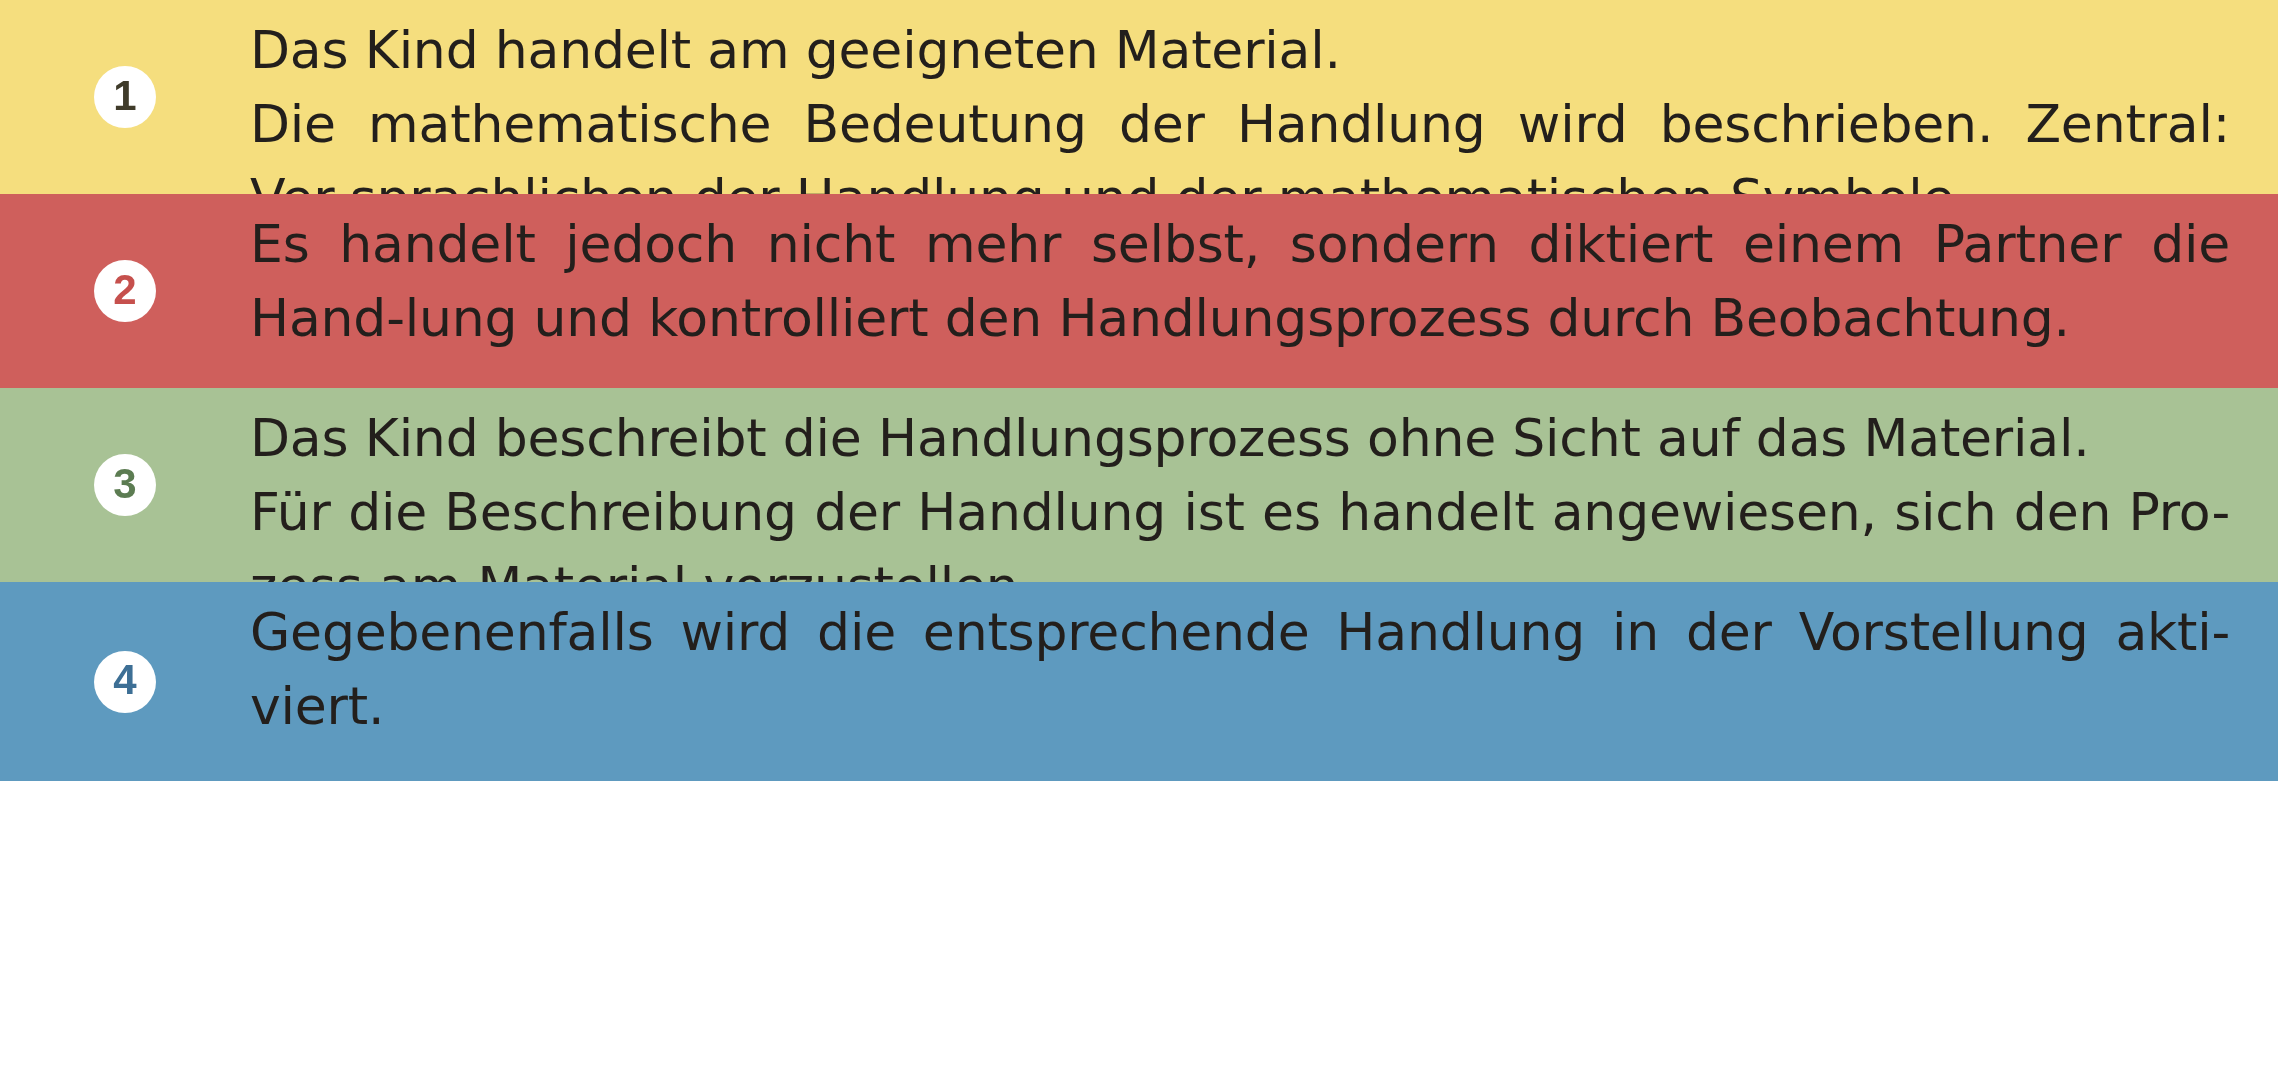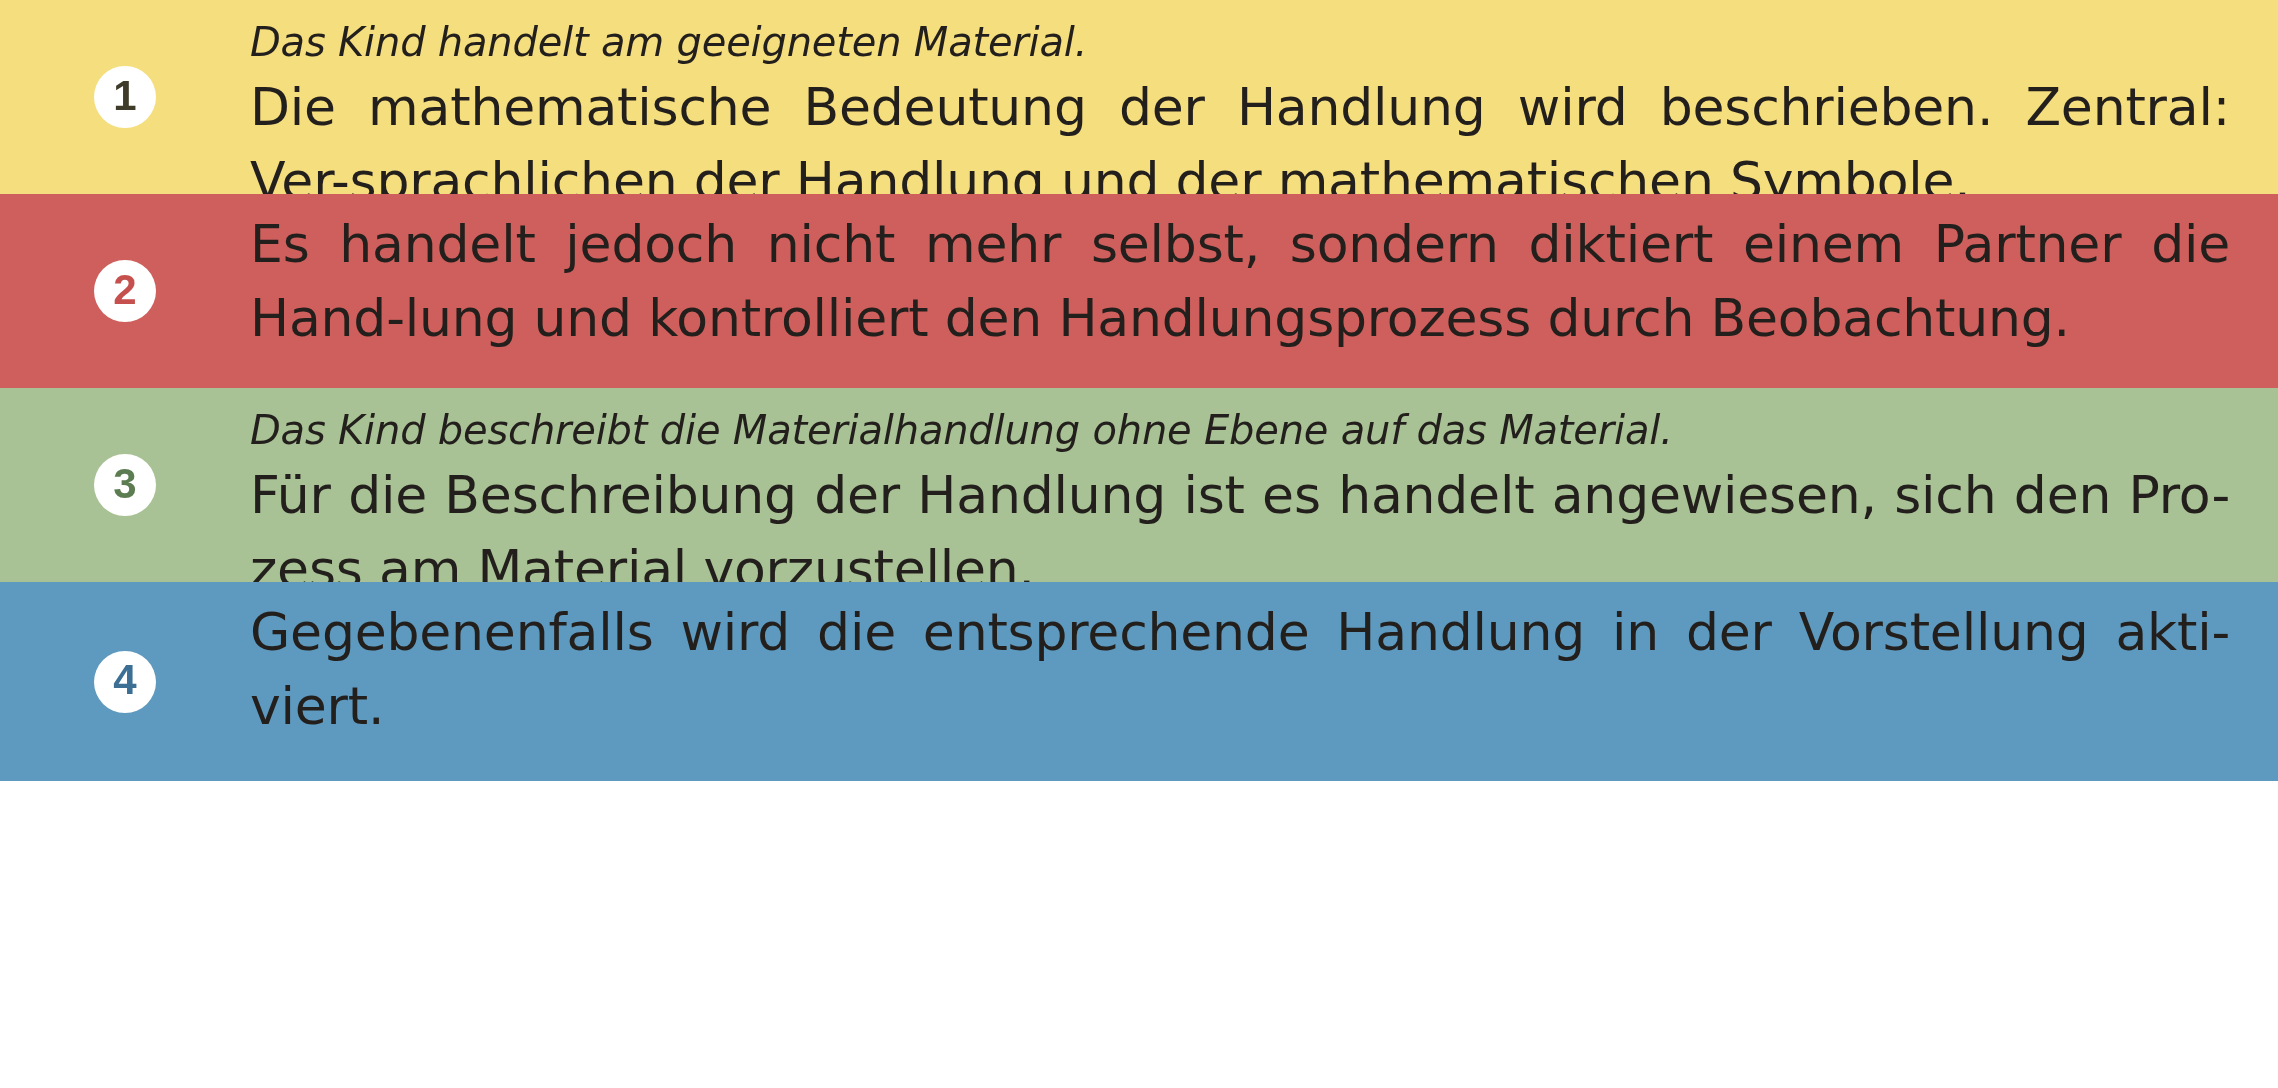--- a/index.html
+++ b/index.html
@@ -65,22 +65,21 @@
   .badge.accent-4 { color: #3d6f95; }
 
   .text-col {
     flex: 1 1 auto;
     padding: 16px 48px 18px 0;
     box-sizing: border-box;
     color: #231f1c;
   }
 
   .lead {
-    font-style: italic;
-    font-size: 40px;
+    font-size: 52px;
     line-height: 1.42;
     font-family: "DejaVu Sans", sans-serif;
     letter-spacing: -0.2px;
     white-space: nowrap;
   }
 
   .body {
     font-size: 52px;
     line-height: 1.42;
     font-family: "DejaVu Sans", sans-serif;
@@ -125,21 +124,21 @@
       <div class="text-col">
         <div class="body">Es handelt jedoch nicht mehr selbst, sondern diktiert einem Partner die Hand-lung und kontrolliert den Handlungsprozess durch Beobachtung.</div>
       </div>
     </div>
 
     <div class="step step-3">
       <div class="badge-col">
         <div class="badge accent-3">3</div>
       </div>
       <div class="text-col">
-        <div class="lead">Das Kind beschreibt die Materialhandlung ohne Ebene auf das Material.</div>
+        <div class="lead">Das Kind beschreibt die Handlungsprozess ohne Sicht auf das Material.</div>
         <div class="body">Für die Beschreibung der Handlung ist es handelt angewiesen, sich den Pro-zess am Material vorzustellen.</div>
       </div>
     </div>
 
     <div class="step step-4">
       <div class="badge-col">
         <div class="badge accent-4">4</div>
       </div>
       <div class="text-col">
         <div class="body">Gegebenenfalls wird die entsprechende Handlung in der Vorstellung akti-viert.</div>

